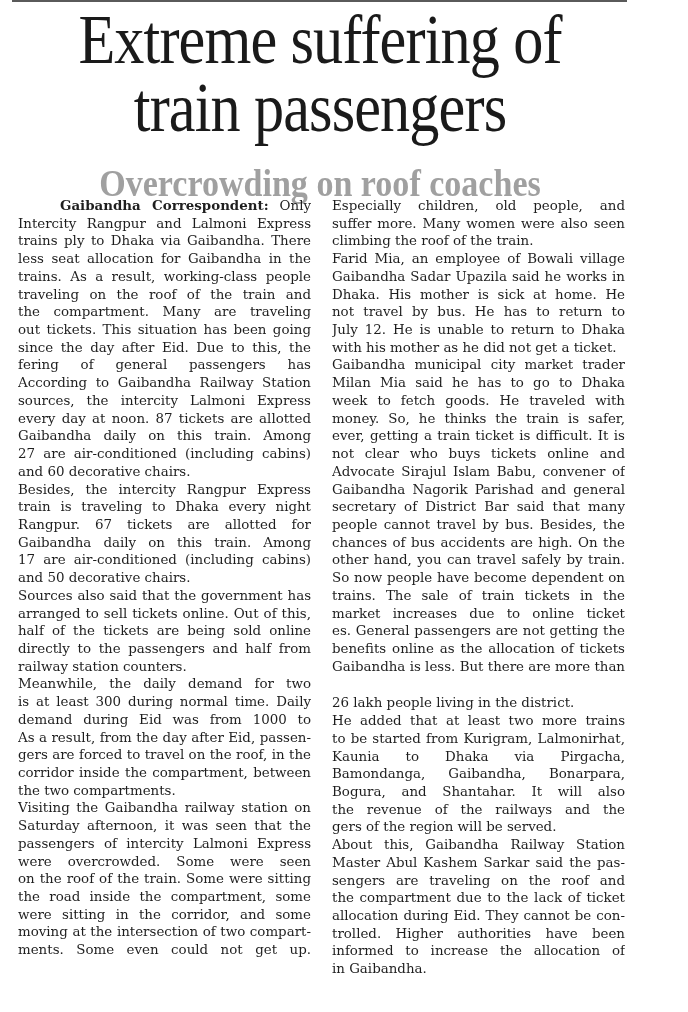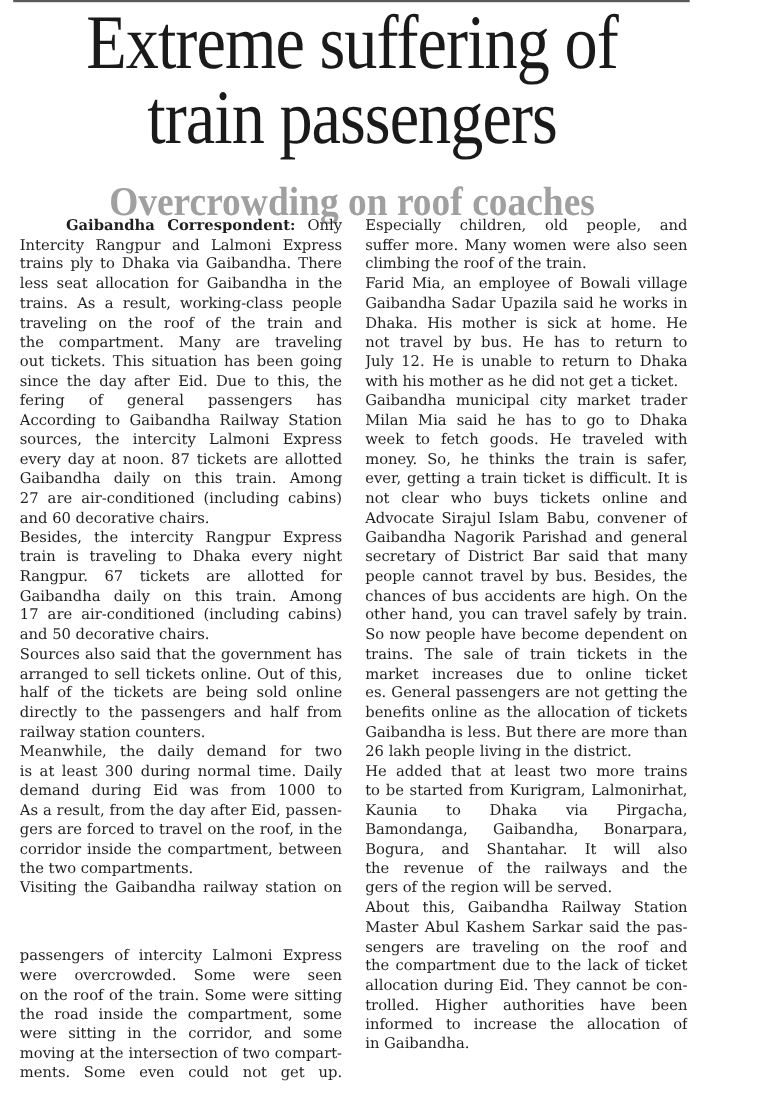--- a/index.html
+++ b/index.html
@@ -56,21 +56,22 @@
     <span class="ln" style="width: 293px; white-space: normal; overflow: hidden;">directly to the passengers and half from the</span>
     <span class="ln last" style="width: 293px; white-space: normal; overflow: hidden;">railway station counters.</span>
     <span class="ln" style="width: 293px; white-space: normal; overflow: hidden;">Meanwhile, the daily demand for two trains</span>
     <span class="ln" style="width: 293px; white-space: normal; overflow: hidden;">is at least 300 during normal time. Daily</span>
     <span class="ln" style="width: 293px; white-space: normal; overflow: hidden;">demand during Eid was from 1000 to 1200.</span>
     <span class="ln" style="width: 293px; white-space: normal; overflow: hidden;">As a result, from the day after Eid, passen-</span>
     <span class="ln" style="width: 293px; white-space: normal; overflow: hidden;">gers are forced to travel on the roof, in the</span>
     <span class="ln" style="width: 293px; white-space: normal; overflow: hidden;">corridor inside the compartment, between</span>
     <span class="ln last" style="width: 293px; white-space: normal; overflow: hidden;">the two compartments.</span>
     <span class="ln" style="width: 293px; white-space: normal; overflow: hidden;">Visiting the Gaibandha railway station on</span>
-    <span class="ln" style="width: 293px; white-space: normal; overflow: hidden; margin-top: 44px;">passengers of intercity Lalmoni Express</span>
+    <span class="ln" style="width: 293px; white-space: normal; overflow: hidden;">Saturday afternoon, it was seen that the</span>
+    <span class="ln" style="width: 293px; white-space: normal; overflow: hidden;">passengers of intercity Lalmoni Express</span>
     <span class="ln" style="width: 293px; white-space: normal; overflow: hidden;">were overcrowded. Some were seen climbing</span>
     <span class="ln" style="width: 293px; white-space: normal; overflow: hidden;">on the roof of the train. Some were sitting on</span>
     <span class="ln" style="width: 293px; white-space: normal; overflow: hidden;">the road inside the compartment, some</span>
     <span class="ln" style="width: 293px; white-space: normal; overflow: hidden;">were sitting in the corridor, and some were</span>
     <span class="ln" style="width: 293px; white-space: normal; overflow: hidden;">moving at the intersection of two compart-</span>
     <span class="ln" style="width: 293px; white-space: normal; overflow: hidden;">ments. Some even could not get up.</span>
   </div>
 <div class="col col-right">
     <span class="ln" style="width: 293px; white-space: normal; overflow: hidden;">Especially children, old people, and women</span>
     <span class="ln" style="width: 293px; white-space: normal; overflow: hidden;">suffer more. Many women were also seen</span>
@@ -92,21 +93,21 @@
     <span class="ln" style="width: 293px; white-space: normal; overflow: hidden;">secretary of District Bar said that many</span>
     <span class="ln" style="width: 293px; white-space: normal; overflow: hidden;">people cannot travel by bus. Besides, the</span>
     <span class="ln" style="width: 293px; white-space: normal; overflow: hidden;">chances of bus accidents are high. On the</span>
     <span class="ln" style="width: 293px; white-space: normal; overflow: hidden;">other hand, you can travel safely by train.</span>
     <span class="ln" style="width: 293px; white-space: normal; overflow: hidden;">So now people have become dependent on</span>
     <span class="ln" style="width: 293px; white-space: normal; overflow: hidden;">trains. The sale of train tickets in the black-</span>
     <span class="ln" style="width: 293px; white-space: normal; overflow: hidden;">market increases due to online ticket servic-</span>
     <span class="ln" style="width: 293px; white-space: normal; overflow: hidden;">es. General passengers are not getting the</span>
     <span class="ln" style="width: 293px; white-space: normal; overflow: hidden;">benefits online as the allocation of tickets in</span>
     <span class="ln" style="width: 293px; white-space: normal; overflow: hidden;">Gaibandha is less. But there are more than</span>
-    <span class="ln last" style="width: 293px; white-space: normal; overflow: hidden;">26 lakh people living in the district.</span>
+    <span class="ln last" style="width: 293px; white-space: normal; overflow: hidden; margin-top: 19px;">26 lakh people living in the district.</span>
     <span class="ln" style="width: 293px; white-space: normal; overflow: hidden;">He added that at least two more trains need</span>
     <span class="ln" style="width: 293px; white-space: normal; overflow: hidden;">to be started from Kurigram, Lalmonirhat,</span>
     <span class="ln" style="width: 293px; white-space: normal; overflow: hidden;">Kaunia to Dhaka via Pirgacha,</span>
     <span class="ln" style="width: 293px; white-space: normal; overflow: hidden;">Bamondanga, Gaibandha, Bonarpara,</span>
     <span class="ln" style="width: 293px; white-space: normal; overflow: hidden;">Bogura, and Shantahar. It will also increase</span>
     <span class="ln" style="width: 293px; white-space: normal; overflow: hidden;">the revenue of the railways and the passen-</span>
     <span class="ln last" style="width: 293px; white-space: normal; overflow: hidden;">gers of the region will be served.</span>
     <span class="ln" style="width: 293px; white-space: normal; overflow: hidden;">About this, Gaibandha Railway Station</span>
     <span class="ln" style="width: 293px; white-space: normal; overflow: hidden;">Master Abul Kashem Sarkar said the pas-</span>
     <span class="ln" style="width: 293px; white-space: normal; overflow: hidden;">sengers are traveling on the roof and inside</span>

